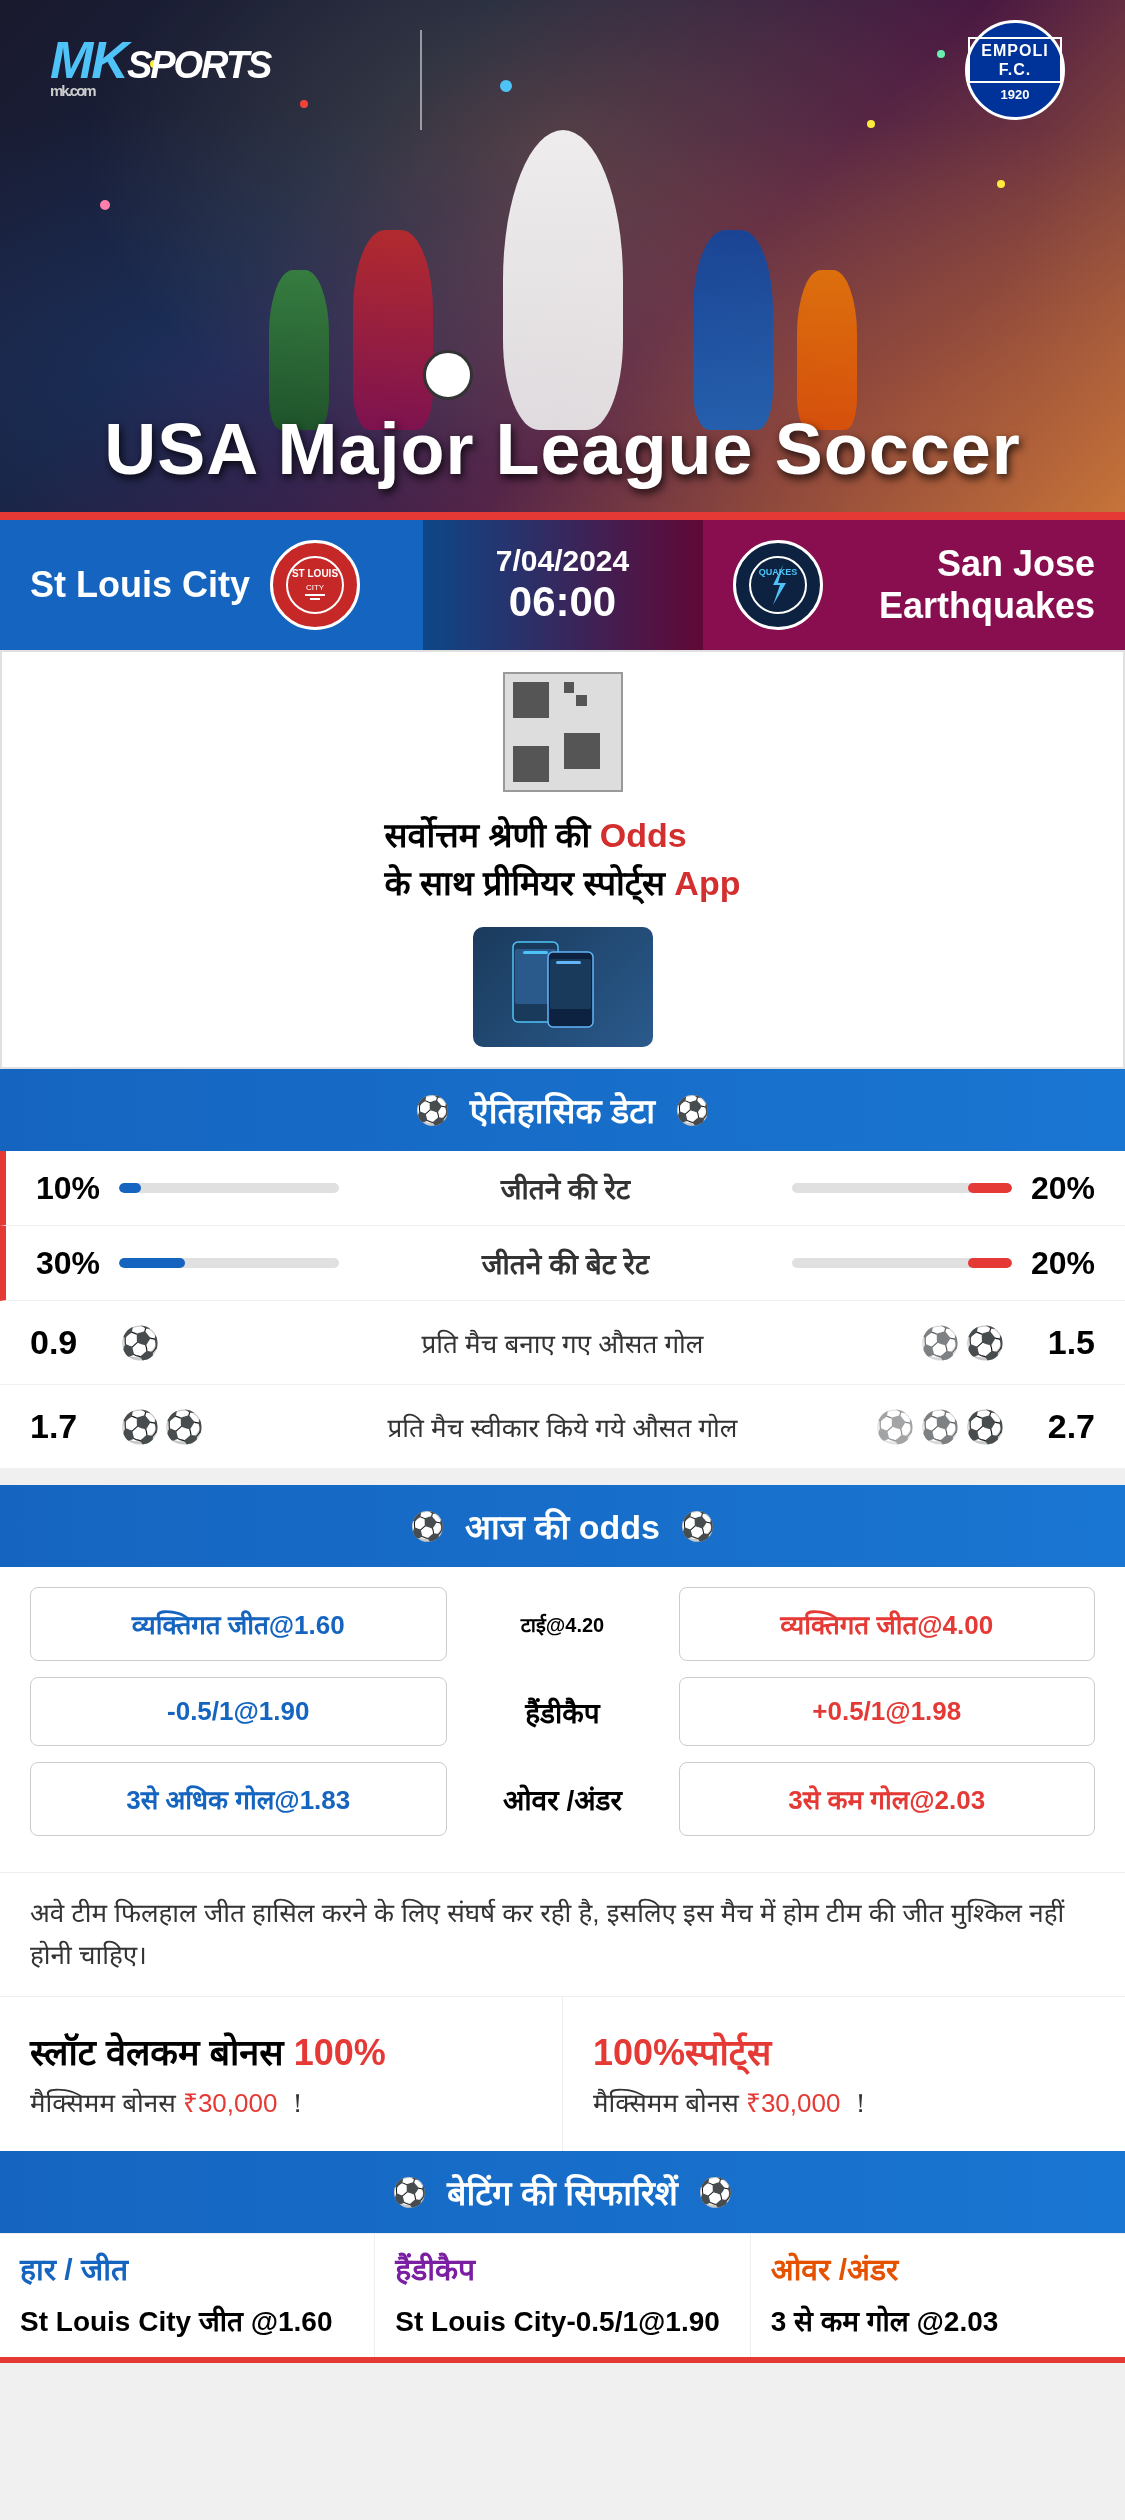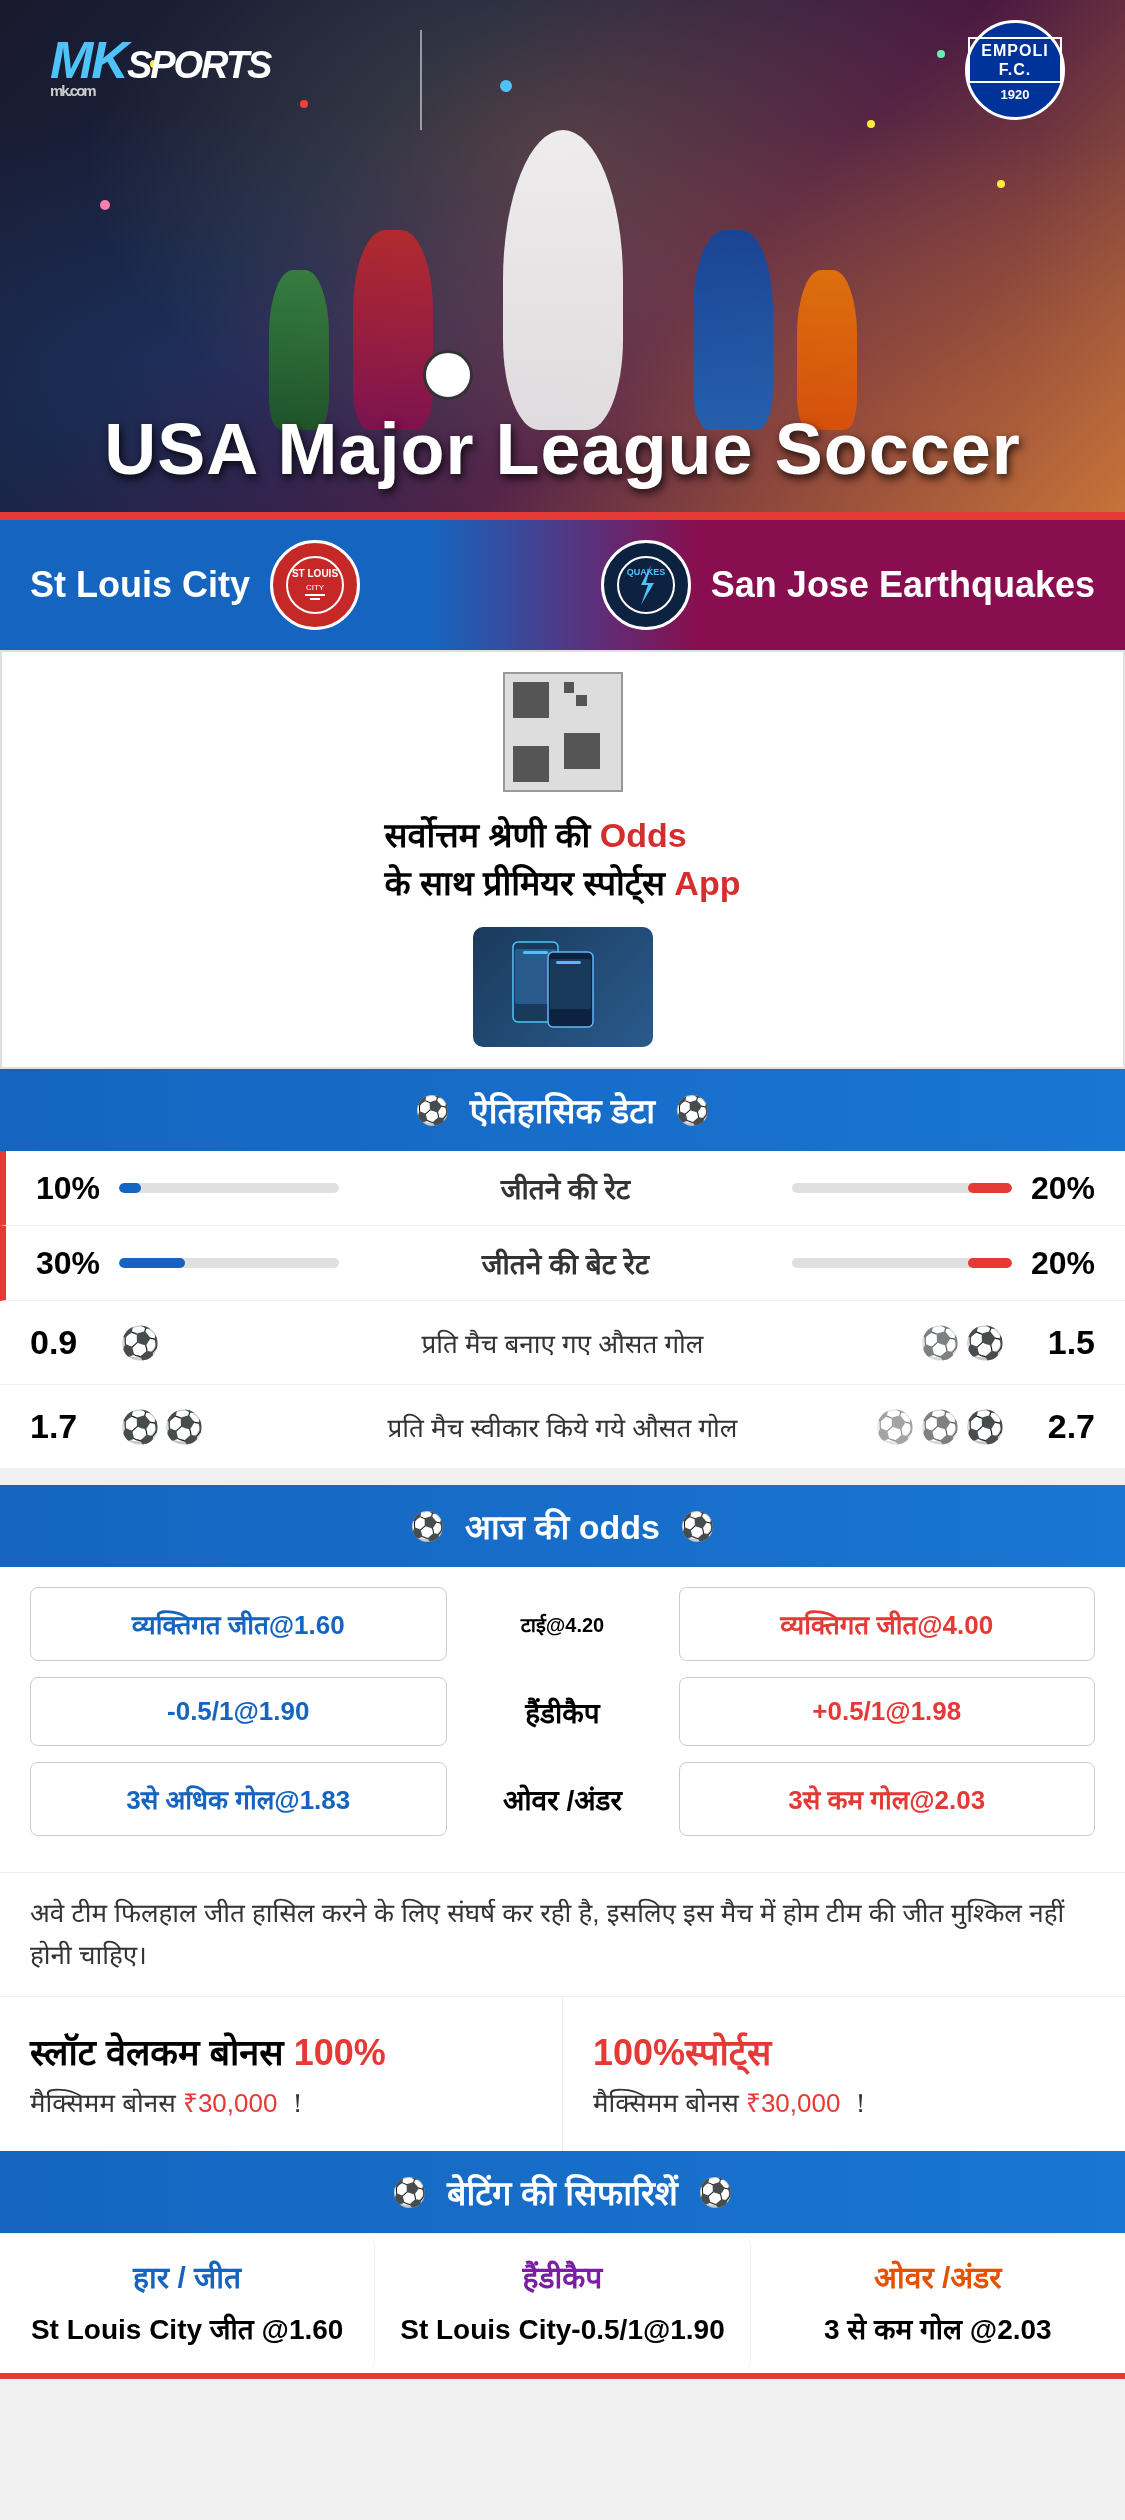--- a/index.html
+++ b/index.html
@@ -404,24 +404,22 @@
     
     .betting-section {
       background: #fff;
     }
     .betting-row {
       display: flex;
       border-top: 1px solid #eee;
     }
     .betting-col {
       flex: 1;
-      padding: 22px 20px;
-      text-align: center;
+      padding: 14px 20px;
       border-right: 1px solid #eee;
-      border-radius: 12px;
     }
     .betting-col:last-child { border-right: none; }
     .betting-col-title {
       font-size: 30px;
       font-weight: 800;
       margin-bottom: 12px;
     }
     .betting-col-title.blue { color: #1565c0; }
     .betting-col-title.purple { color: #7b1fa2; }
     .betting-col-title.orange { color: #e65100; }
@@ -491,20 +489,24 @@
         <circle cx="30" cy="30" r="28" fill="#c62828" stroke="#fff" stroke-width="2"></circle>
         <text x="30" y="22" text-anchor="middle" fill="#fff" font-size="10" font-weight="bold">ST LOUIS</text>
         <text x="30" y="35" text-anchor="middle" fill="#fff" font-size="8">CITY</text>
 
         <line x1="20" y1="40" x2="40" y2="40" stroke="#fff" stroke-width="2"></line>
         <line x1="25" y1="44" x2="35" y2="44" stroke="#fff" stroke-width="2"></line>
       </svg>
     </div>
   </div>
 
+  <div class="match-center">
+    <div class="match-date">7/04/2024</div>
+    <div class="match-time">06:00</div>
+  </div>
 
   <div class="match-team-away">
     <div class="team-logo earthquakes-logo">
       <svg width="60" height="60" viewBox="0 0 60 60">
         <circle cx="30" cy="30" r="28" fill="#0d2240" stroke="#fff" stroke-width="2"></circle>
         <text x="30" y="20" text-anchor="middle" fill="#4fc3f7" font-size="9" font-weight="bold">QUAKES</text>
 
         <polygon points="35,10 25,30 32,30 25,50 38,28 30,28 35,10" fill="#4fc3f7"></polygon>
       </svg>
     </div>

